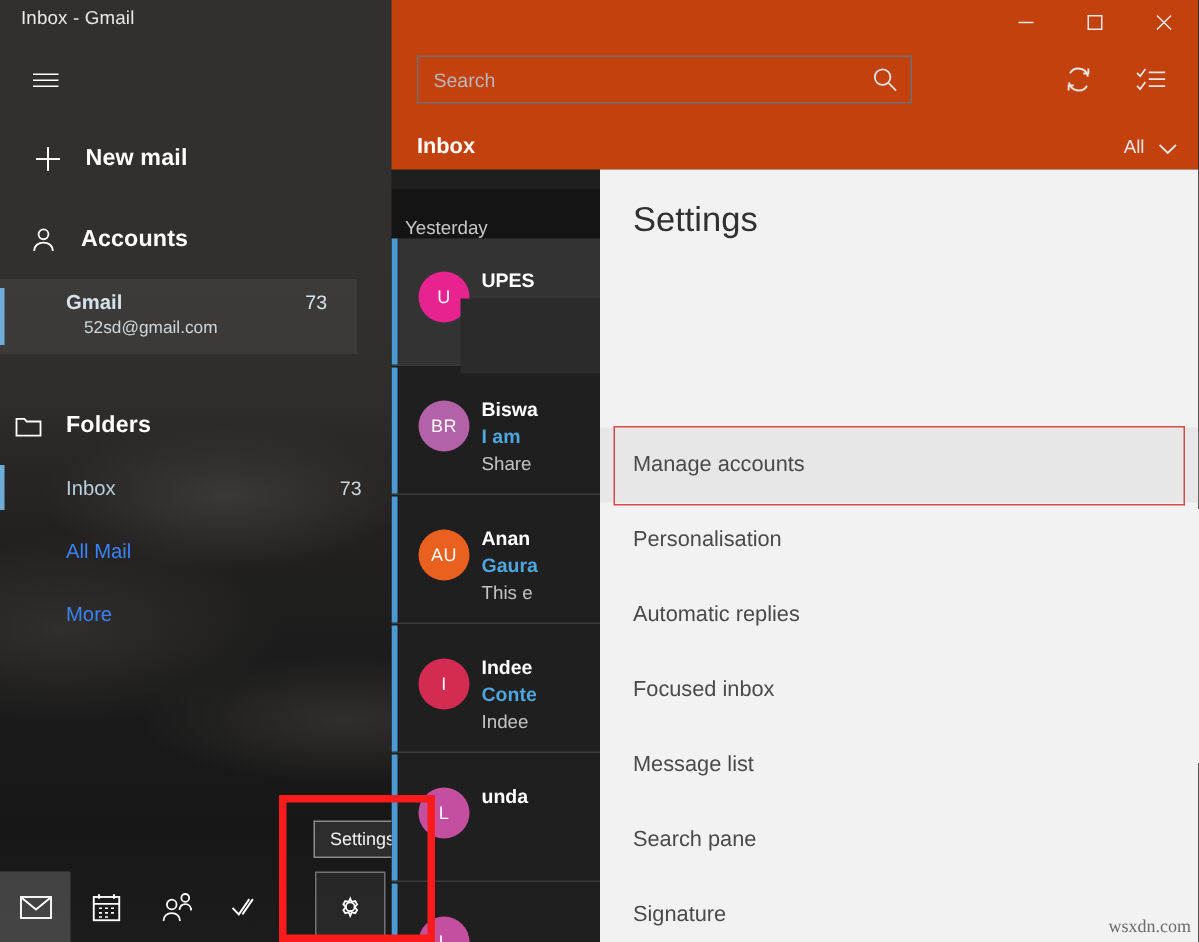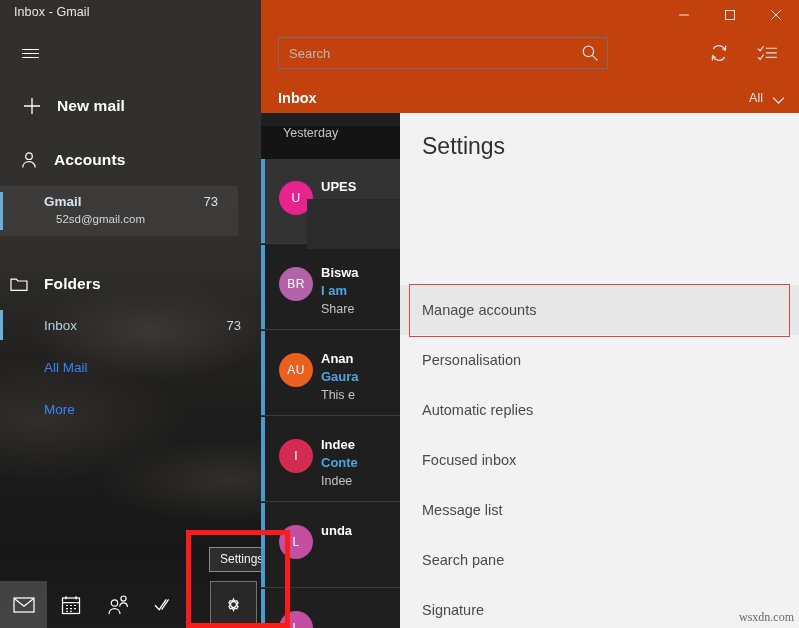--- a/index.html
+++ b/index.html
@@ -146,21 +146,21 @@
   #select-btn{ position:absolute; left:488px; top:36px; width:36px; height:34px; display:flex; align-items:center; justify-content:center; cursor:pointer; }
 
   #inbox-title { position:absolute; left:17px; top:90px; font-size:14.5px; font-weight:600; color:#ffffff; }
   #filter-all {
     position:absolute; right:14px; top:91px; display:flex; gap:9px; cursor:pointer;
   }
   #filter-all .lbl { font-size:12.5px; color:#e4e4e4; }
 
   .group-hdr {
     position:absolute; left:0; width:139px; height:33px;
-    background:#141414; display:flex; align-items:flex-start; padding-left:22px;
+    background:#141414; display:flex; align-items:flex-end; padding-left:9px;
   }
   .group-hdr span { font-size:12.5px; color:#c8c8c8; }
 
   .msg {
     position:absolute; left:0; width:139px; height:85px;
     border-bottom:1px solid #3b3b3b; cursor:pointer;
   }
   .msg.selected { background:#333333; }
   .msg-accent { position:absolute; left:0; top:0; width:4px; height:100%; background:#4a9ad4; }
   .avatar {

